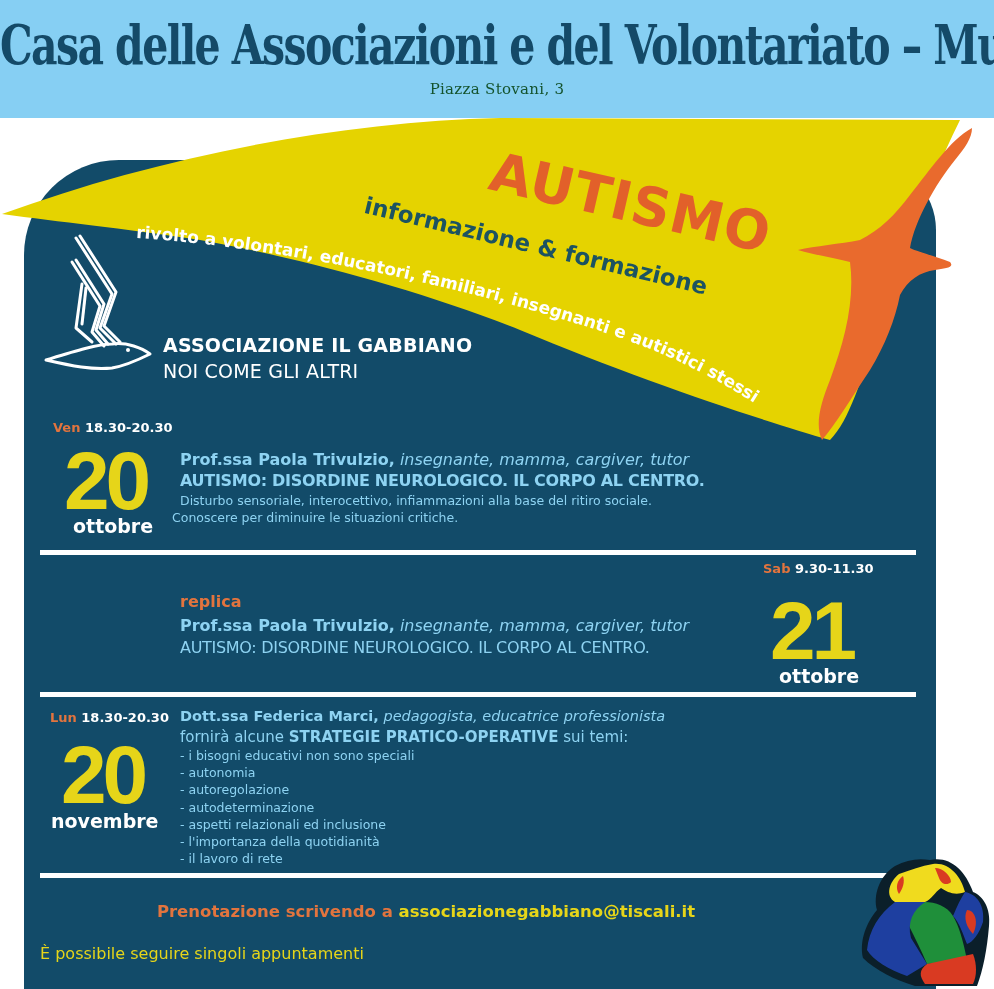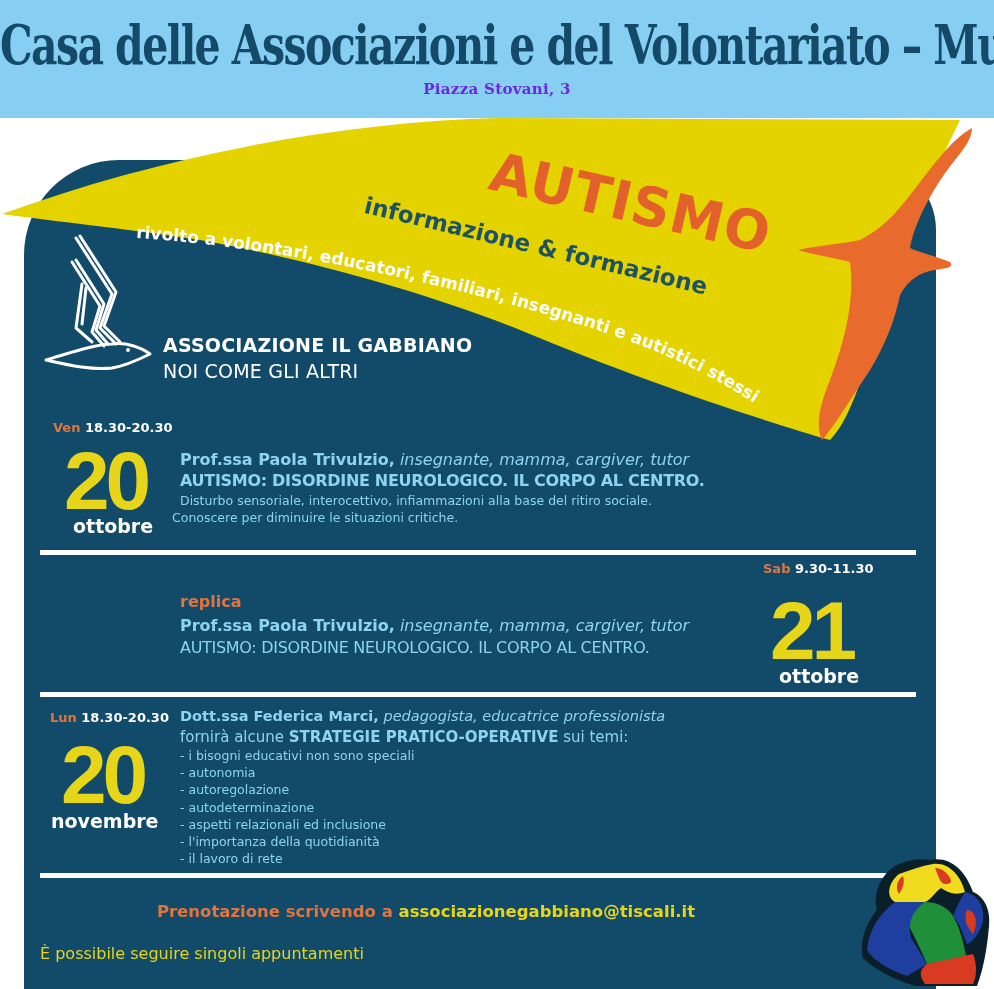--- a/index.html
+++ b/index.html
@@ -12,22 +12,22 @@
   }
   .header-title {
     position: absolute; left: 0; top: 14px; width: 994px;
     font-family: "DejaVu Serif", serif; font-weight: bold;
     font-size: 41px; color: #144a68; letter-spacing: -1.6px;
     transform: scaleY(1.32); transform-origin: top center;
     white-space: nowrap;
   }
   .header-sub {
     position: absolute; left: 0; top: 80px; width: 994px;
-    font-family: "DejaVu Serif", serif; font-weight: bold;
-    font-size: 15px; color: #6d28d9; letter-spacing: 0.3px;
+    font-family: "DejaVu Serif", serif; font-weight: normal;
+    font-size: 15px; color: #14532d; letter-spacing: 0.3px;
   }
 
   .panel {
     position: absolute; left: 24px; top: 160px; width: 912px; height: 829px;
     background: #124b69; border-radius: 95px 70px 0 0;
   }
 
   .banner-svg { position: absolute; left: 0; top: 110px; width: 994px; height: 340px; }
 
   .autismo {

